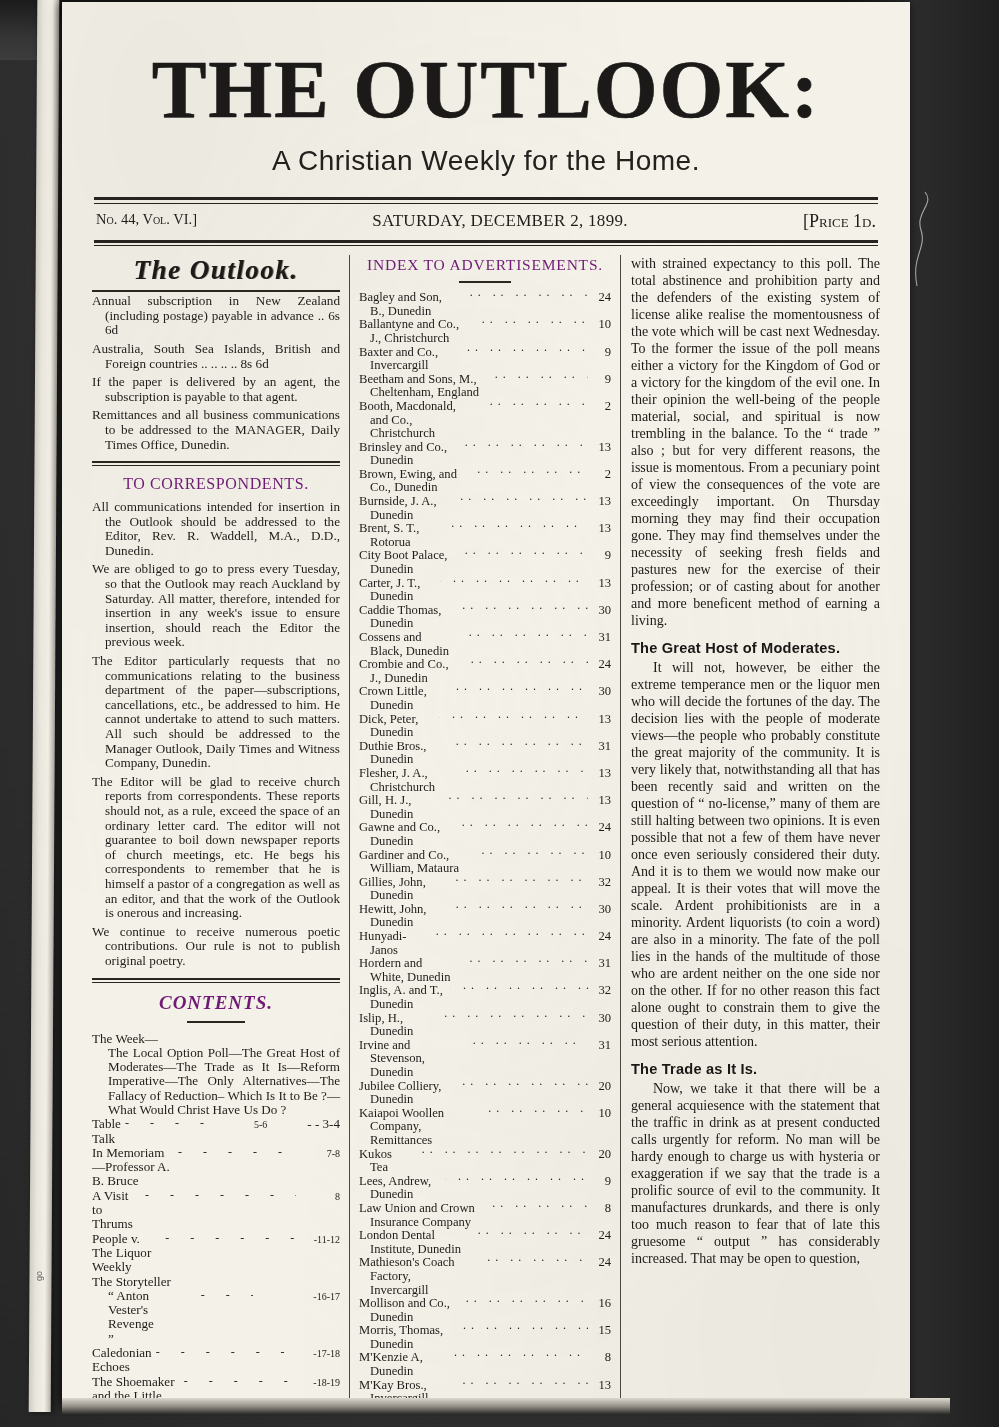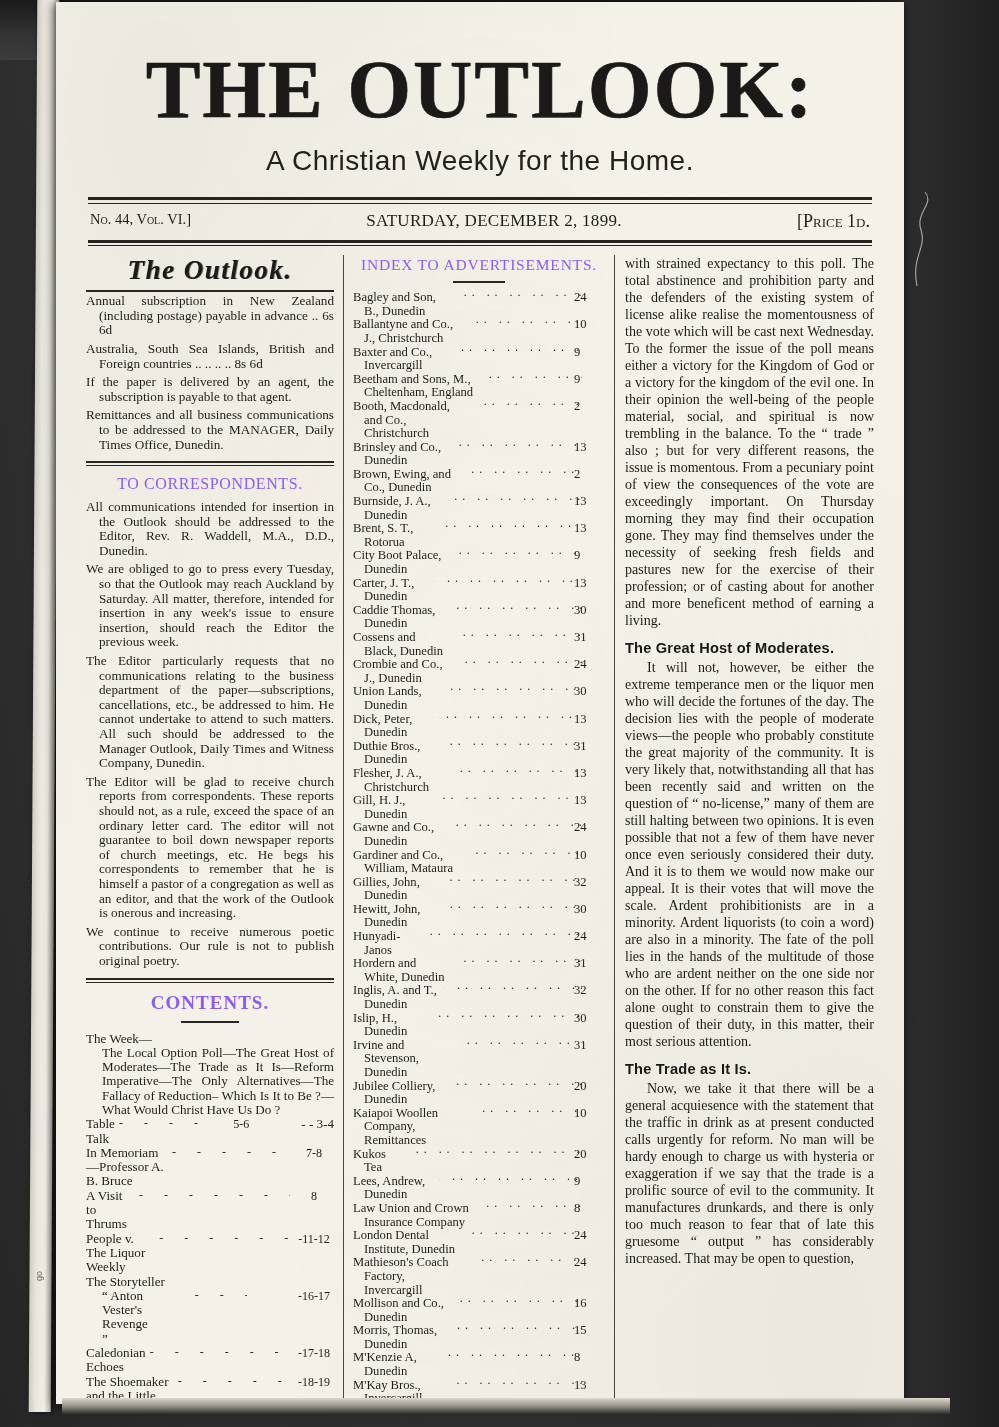--- a/index.html
+++ b/index.html
@@ -43,21 +43,21 @@
   #binding-mark{
     position:absolute;left:34px;top:1245px;width:14px;height:36px;
     color:#4a4a4a;font-size:9px;line-height:11px;
     font-family:"Liberation Sans", sans-serif;
     writing-mode:vertical-rl;transform:rotate(180deg);
     opacity:.85;
   }
 
   
   #page{
-    position:absolute;left:56px;top:2px;width:848px;height:1402px;
+    position:absolute;left:62px;top:2px;width:848px;height:1402px;
     background:#f4f1e9;
     box-shadow:-3px 0 10px rgba(0,0,0,.5), 0 2px 8px rgba(0,0,0,.4);
     overflow:hidden;
   }
   
   #page::before{
     content:"";position:absolute;inset:0;pointer-events:none;
     background:
       radial-gradient(ellipse at 12% 8%, rgba(0,0,0,.05), transparent 45%),
       radial-gradient(ellipse at 90% 95%, rgba(0,0,0,.06), transparent 50%),
@@ -125,21 +125,21 @@
 
   
   .p{
     font-size:13.2px;line-height:14.6px;color:#1f1d1a;
     text-align:justify;margin:0 0 4px 0;
     text-indent:0;
   }
   .p.hang{padding-left:13px;text-indent:-13px;}
   .secthead{
     text-align:center;font-size:16px;letter-spacing:.6px;
-    margin:9px 0 7px 0;color:#8b5cf6;
+    margin:9px 0 7px 0;color:#701a75;
   }
   .subhead{
     font-family:"Liberation Sans", sans-serif;
     font-weight:bold;font-size:14.6px;color:#1a1815;
     margin:11px 0 3px 0;letter-spacing:.2px;
   }
 
   
   .artp{
     font-size:14px;line-height:17px;color:#1d1b18;
@@ -156,34 +156,34 @@
     padding-left:11px;text-indent:-11px;
   }
   .idx .nm{flex:0 1 auto;white-space:normal;}
   .idx .dots{
     flex:1 1 auto;margin:0 3px;
     border-bottom:0;
     position:relative;top:-2px;
     overflow:hidden;white-space:nowrap;
     letter-spacing:4px;color:#1f1d1a;font-size:12px;
   }
-  .idx .pg{flex:0 0 20px;font-size:12.6px;}
+  .idx .pg{flex:0 0 20px;text-align:right;font-size:12.6px;}
 
   
   .toc{list-style:none;margin:0;padding:0;}
   .toc li{
     font-size:13.1px;line-height:14.3px;color:#1f1d1a;
     display:flex;align-items:baseline;
   }
   .toc .nm{flex:0 1 auto;}
   .toc .lead{
     flex:1 1 auto;margin:0 4px;overflow:hidden;white-space:nowrap;
     letter-spacing:9px;font-size:12px;color:#252320;position:relative;top:-1px;
   }
-  .toc .pg{flex:0 0 40px;text-align:center;font-size:12px;}
+  .toc .pg{flex:0 0 40px;text-align:right;font-size:10px;}
   .toc li.plain{display:block;}
   .toc li.sub{padding-left:16px;}
   .toc li.sub2{padding-left:16px;gap:43px;}
 
   
   #page-bottom-edge{
     position:absolute;left:62px;top:1398px;width:888px;height:16px;
     background:linear-gradient(180deg,#ded9cf 0%,#8e8a82 55%,#2c2c2c 100%);
   }
 </style>
@@ -245,21 +245,21 @@
         <p class="p hang">All communications intended for insertion in the Outlook should be addressed to the Editor, Rev. R. Waddell, M.A., D.D., Dunedin.</p>
         <p class="p hang">We are obliged to go to press every Tuesday, so that the Outlook may reach Auckland by Saturday. All matter, therefore, intended for insertion in any week's issue to ensure insertion, should reach the Editor the previous week.</p>
         <p class="p hang">The Editor particularly requests that no communications relating to the business department of the paper—subscriptions, cancellations, etc., be addressed to him. He cannot undertake to attend to such matters. All such should be addressed to the Manager Outlook, Daily Times and Witness Company, Dunedin.</p>
         <p class="p hang">The Editor will be glad to receive church reports from correspondents. These reports should not, as a rule, exceed the space of an ordinary letter card. The editor will not guarantee to boil down newspaper reports of church meetings, etc. He begs his correspondents to remember that he is himself a pastor of a congregation as well as an editor, and that the work of the Outlook is onerous and increasing.</p>
         <p class="p hang">We continue to receive numerous poetic contributions. Our rule is not to publish original poetry.</p>
       </div>
 
       <div class="hr-wavy"></div>
       <div class="hr-wavy2"></div>
 
-      <div class="secthead" style="font-weight:bold;font-size:19px;letter-spacing:1px;">CONTENTS.</div>
+      <div class="secthead" style="font-weight:bold;font-size:19px;letter-spacing:1px;font-style:italic;">CONTENTS.</div>
       <div class="hr-short"></div>
 
       <ul class="toc" id="toc-list">
             <li class="plain"><span>The Week—</span></li>
             <li class="plain sub" style="text-align: justify;"><span>The Local Option Poll—The Great Host of Moderates—The Trade as It Is—Reform Imperative—The Only Alternatives—The Fallacy of Reduction– Which Is It to Be ?—What Would Christ Have Us Do ? </span><span style="float: right; margin-left: 40px;"> -      -   3-4</span></li>
             <li>
               <span class="nm">Table Talk</span>
               <span class="lead">-  -  -  -  -  -  -  -  -  -  -  -</span>
               <span class="pg">5-6</span>
             </li>
@@ -372,21 +372,21 @@
               <span class="nm">Cossens and Black, Dunedin</span>
               <span class="dots">·· ·· ·· ·· ·· ·· ·· ·· ·· ··</span>
               <span class="pg">31</span>
             </li>
             <li>
               <span class="nm">Crombie and Co., J., Dunedin</span>
               <span class="dots">·· ·· ·· ·· ·· ·· ·· ·· ·· ··</span>
               <span class="pg">24</span>
             </li>
             <li>
-              <span class="nm">Union Lands, Dunedin</span>
+              <span class="nm">Crown Little, Dunedin</span>
               <span class="dots">·· ·· ·· ·· ·· ·· ·· ·· ·· ··</span>
               <span class="pg">30</span>
             </li>
             <li>
               <span class="nm">Dick, Peter, Dunedin</span>
               <span class="dots">·· ·· ·· ·· ·· ·· ·· ·· ·· ··</span>
               <span class="pg">13</span>
             </li>
             <li>
               <span class="nm">Duthie Bros., Dunedin</span>

